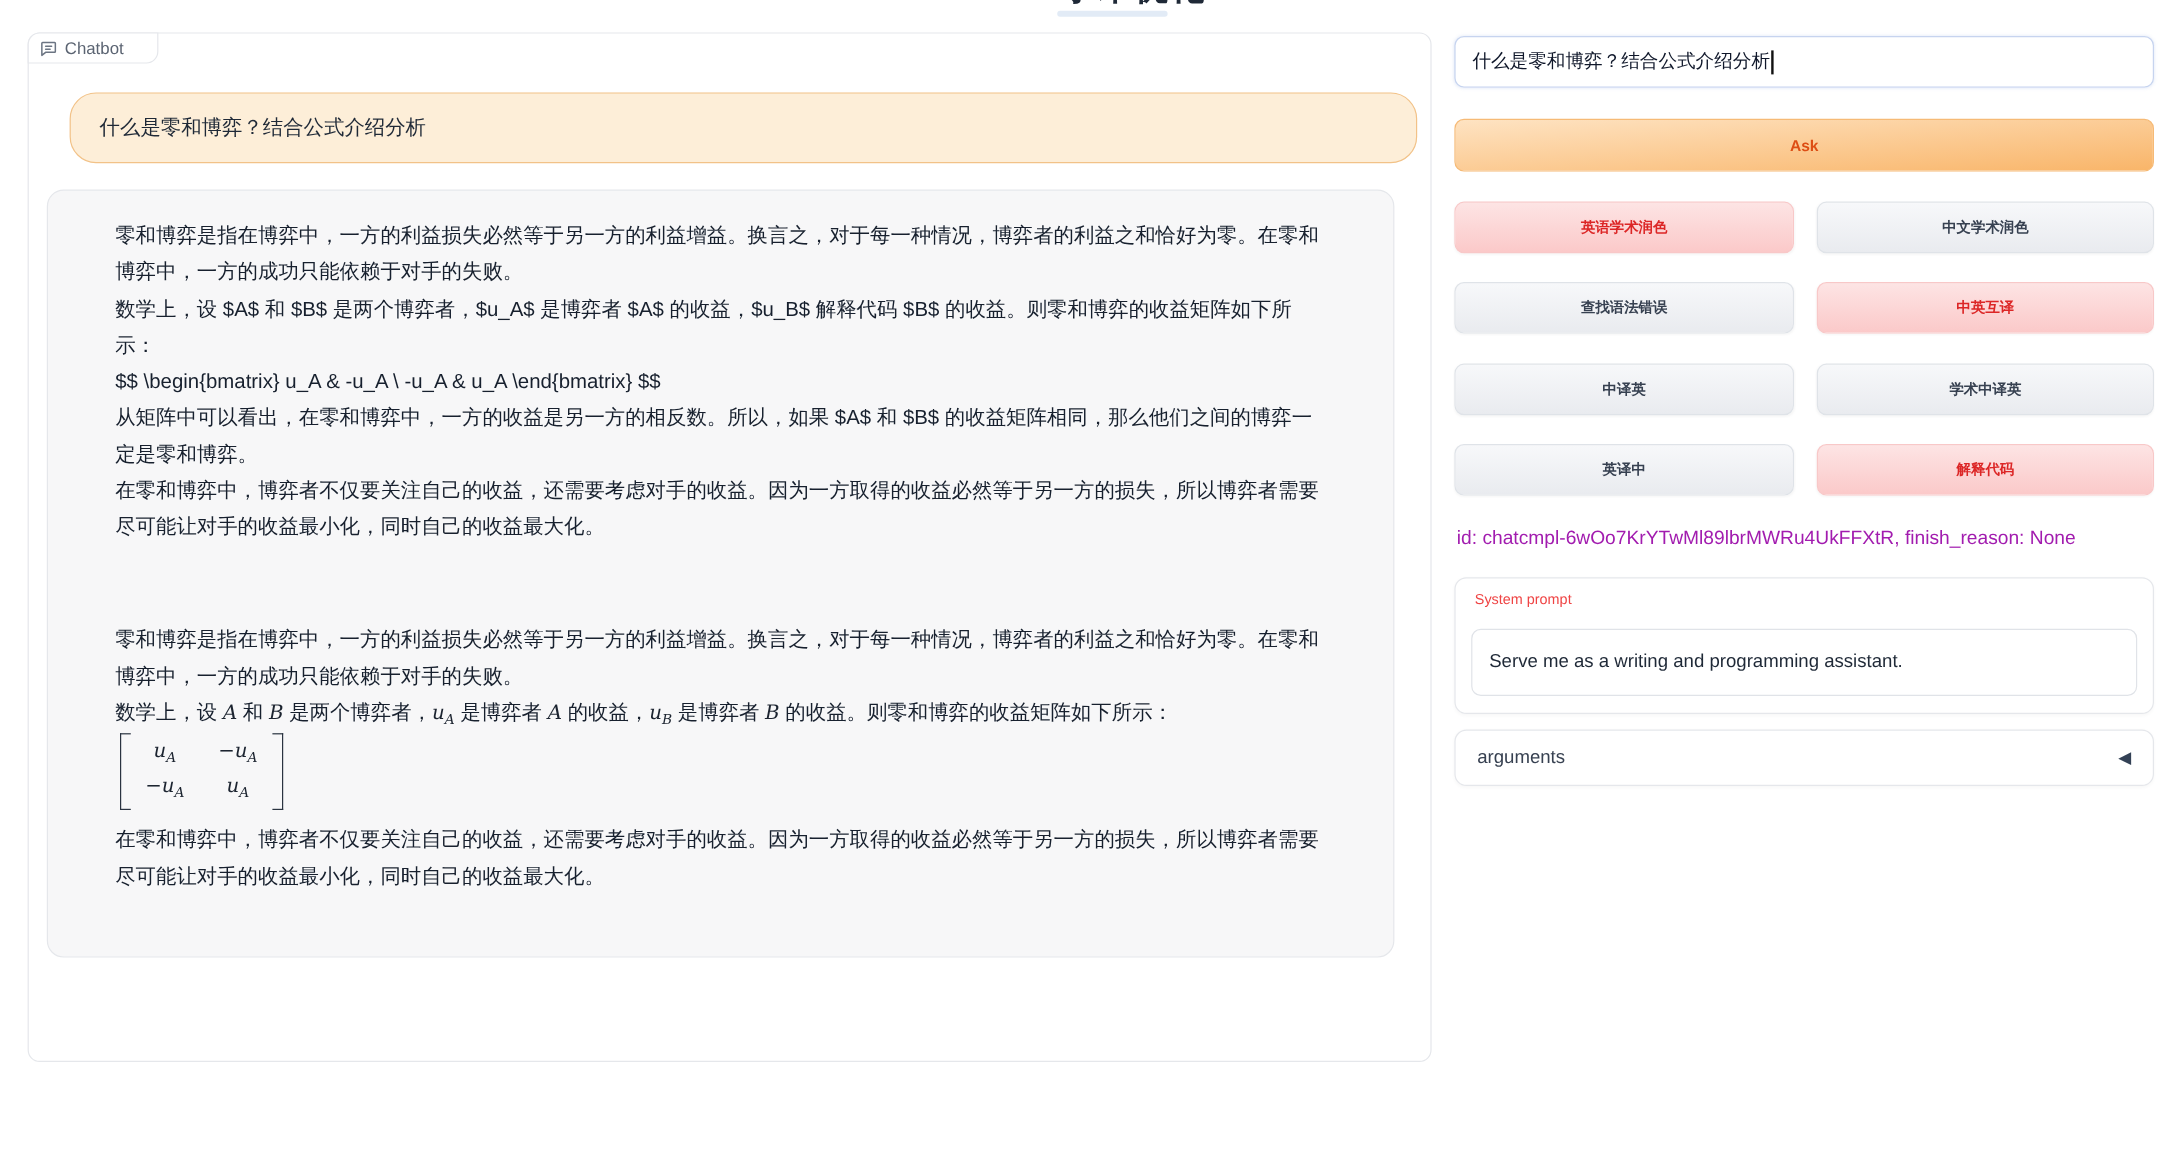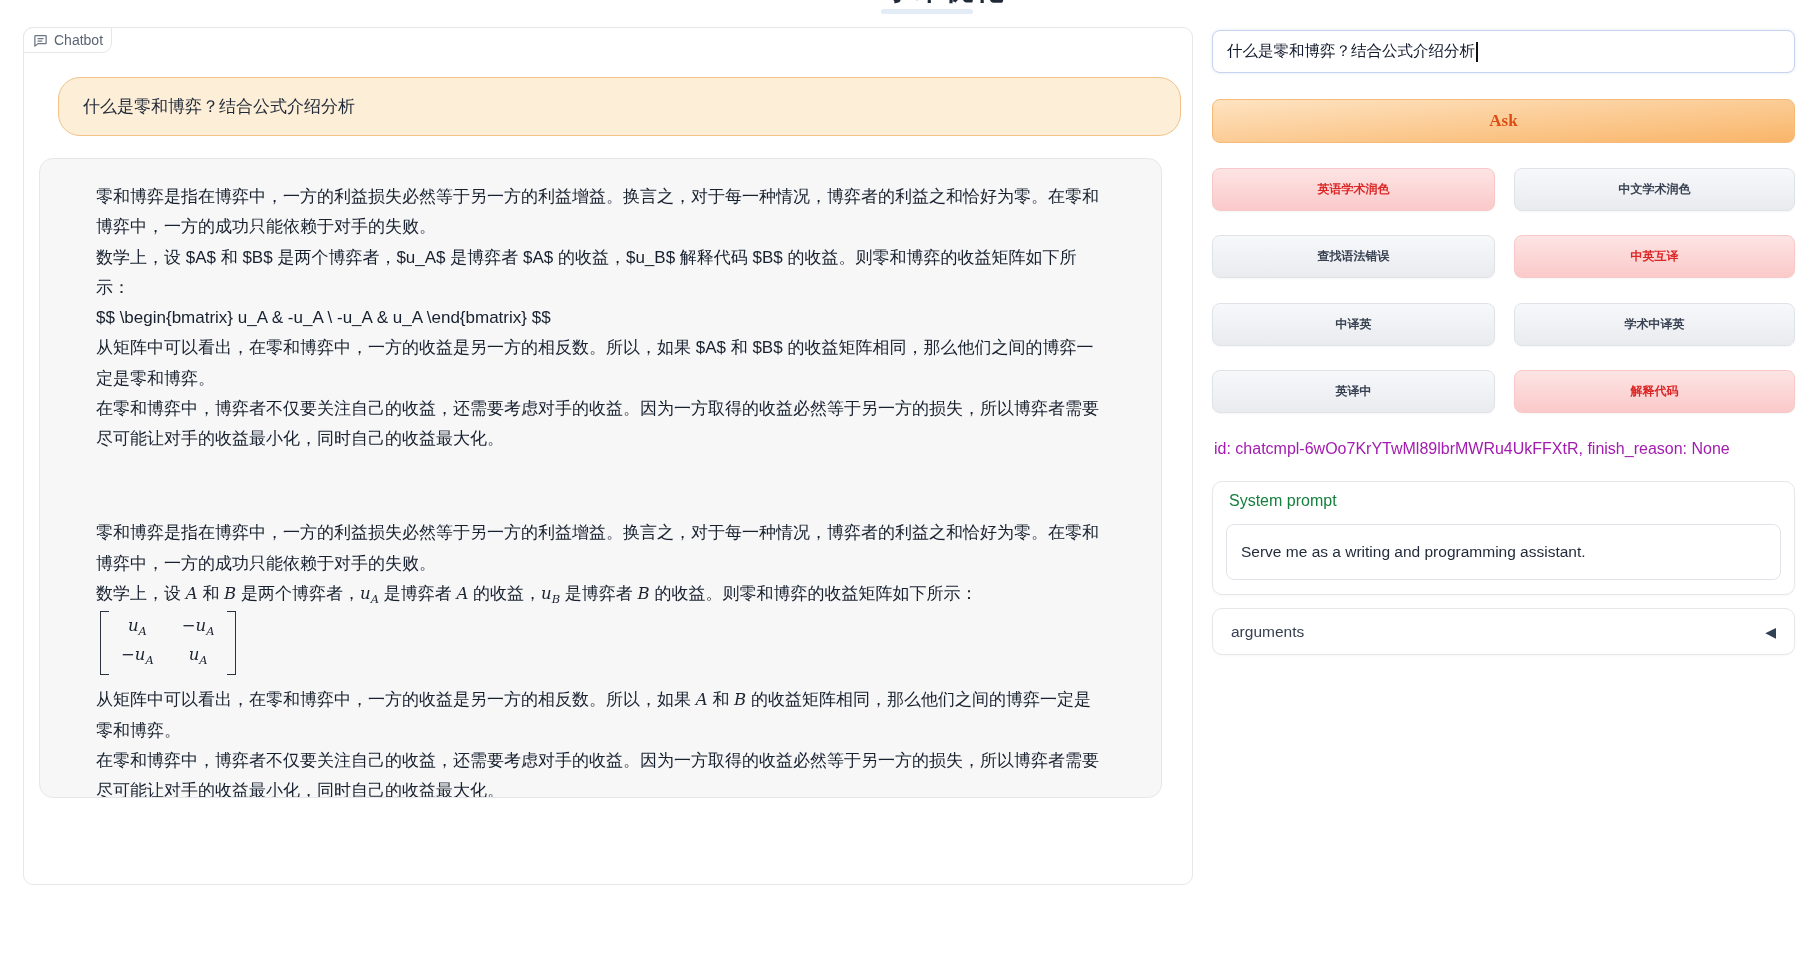--- a/index.html
+++ b/index.html
@@ -12,21 +12,21 @@
                 overflow:hidden; text-align:center; }
   #title-clip .t { font-size:29px; font-weight:700; color:#1f2937; letter-spacing:1px; }
   #title-underline { position:absolute; left:881px; top:9px; width:92px; height:5px;
                      background:#e2ebf6; border-radius:3px; }
 
   
   #chat-panel { left:23px; top:27px; width:1170px; height:858px; background:#fff;
                 border:1.5px solid #e5e7eb; border-radius:10px; }
   #chat-label { position:absolute; left:-1px; top:-1px; background:#fff;
                 border:1.5px solid #e5e7eb; border-radius:10px 0 10px 0;
-                padding:4px 8px 4px 9px; display:flex; align-items:center; gap:6px;
+                padding:4px 28px 4px 9px; display:flex; align-items:center; gap:6px;
                 color:#5b6472; font-size:14px; }
   #chat-label svg { display:block; }
 
   #user-bubble { position:absolute; left:34px; top:49px; width:1123px; height:59px;
                  background:#fdeed8; border:1.5px solid #f2c288; border-radius:22px;
                  display:flex; align-items:center; padding:0 24px;
                  font-size:17px; color:#1f2937; }
 
   #bot-bubble { position:absolute; left:15px; top:130px; width:1123px; height:640px;
                 background:#f7f7f8; border:1.5px solid #e5e7eb; border-radius:14px;
@@ -53,38 +53,38 @@
 
   #query-box { top:30px; height:43px; background:#fff; border:1.5px solid #c7d4ef;
                border-radius:8px; display:flex; align-items:center; padding:0 14px;
                font-size:15.5px; color:#0f172a; box-shadow:0 0 3px rgba(120,150,220,.25); }
   .caret { display:inline-block; width:1.5px; height:20px; background:#111;
            margin-left:1px; vertical-align:-4px; }
 
   #ask-btn { top:99px; height:44px; border-radius:8px; cursor:pointer;
              background:linear-gradient(to bottom right,#fee3c2,#f9b569);
              border:1px solid #f6ba76; display:flex; align-items:center; justify-content:center;
-             font-size:17px; font-weight:700; color:#dd4e14;font-family:Liberation Serif, serif; }
+             font-size:13px; font-weight:700; color:#dd4e14; }
 
   .act-btn { position:absolute; width:283px; height:43px; border-radius:8px; cursor:pointer;
              display:flex; align-items:center; justify-content:center;
              font-size:12px; font-weight:700;
              box-shadow:0 1px 2px rgba(0,0,0,.04); }
   .act-btn[data-variant="gray"] { background:linear-gradient(to bottom,#f7f8fa,#e9ebef);
              border:1px solid #dfe3e8; color:#374151; }
   .act-btn[data-variant="pink"] { background:linear-gradient(to bottom,#fde4e4,#fbc9c9);
              border:1px solid #f8c8c8; color:#dc2626; }
   .c1 { left:1212px; } .c2 { left:1514px; width:281px; }
   .r1 { top:168px; } .r2 { top:235px; } .r3 { top:303px; } .r4 { top:370px; }
 
   #status-line { left:1214px; top:440px; font-size:16px; color:#a21caf;text-align:center; }
 
   #system-box { top:481px; height:114px; background:#fff; border:1.5px solid #e5e7eb;
                 border-radius:10px; box-shadow:0 1px 3px rgba(0,0,0,.03); }
-  #system-label { position:absolute; left:16px; top:10px; font-size:16px; color:#15803d; }
+  #system-label { position:absolute; left:16px; top:10px; font-size:12px; color:#ef4444; }
   #system-input { position:absolute; left:13px; top:42px; width:555px; height:56px;
                   border:1.5px solid #e0e3e8; border-radius:8px; background:#fff;
                   display:flex; align-items:center; padding:0 14px;
                   font-size:15.5px; color:#1f2937; }
 
   #args-accordion { top:608px; height:47px; background:#fff; border:1.5px solid #e5e7eb;
                     border-radius:10px; box-shadow:0 1px 3px rgba(0,0,0,.03);
                     display:flex; align-items:center; justify-content:space-between;
                     padding:0 18px; cursor:pointer; }
   #args-label { font-size:15.5px; color:#374151; }
@@ -131,21 +131,20 @@
       <div class="mx-bracket mx-left"></div>
       <div class="mx-cells">
           <div class="mx-cell"><span class="seg-var">u</span><span class="seg-sub">A</span></div>
           <div class="mx-cell"><span class="seg-text">−</span><span class="seg-var">u</span><span class="seg-sub">A</span></div>
           <div class="mx-cell"><span class="seg-text">−</span><span class="seg-var">u</span><span class="seg-sub">A</span></div>
           <div class="mx-cell"><span class="seg-var">u</span><span class="seg-sub">A</span></div>
         </div>
       <div class="mx-bracket mx-right"></div>
     </div>
 
-    <p><span class="seg-text">从矩阵中可以看出，在零和博弈中，一方的收益是另一方的相反数。所以，如果 </span><span class="seg-var">A</span><span class="seg-text"> 和 </span><span class="seg-var">B</span><span class="seg-text"> 的收益矩阵相同，那么他们之间的博弈一定是零和博弈。</span></p>
     <p>在零和博弈中，博弈者不仅要关注自己的收益，还需要考虑对手的收益。因为一方取得的收益必然等于另一方的损失，所以博弈者需要尽可能让对手的收益最小化，同时自己的收益最大化。</p>
   </div>
 </div>
 
 <div id="query-box" class="abs rcol">
   <span>什么是零和博弈？结合公式介绍分析</span>
     <span class="caret"></span>
 </div>
 
 <div id="ask-btn" class="abs rcol">

